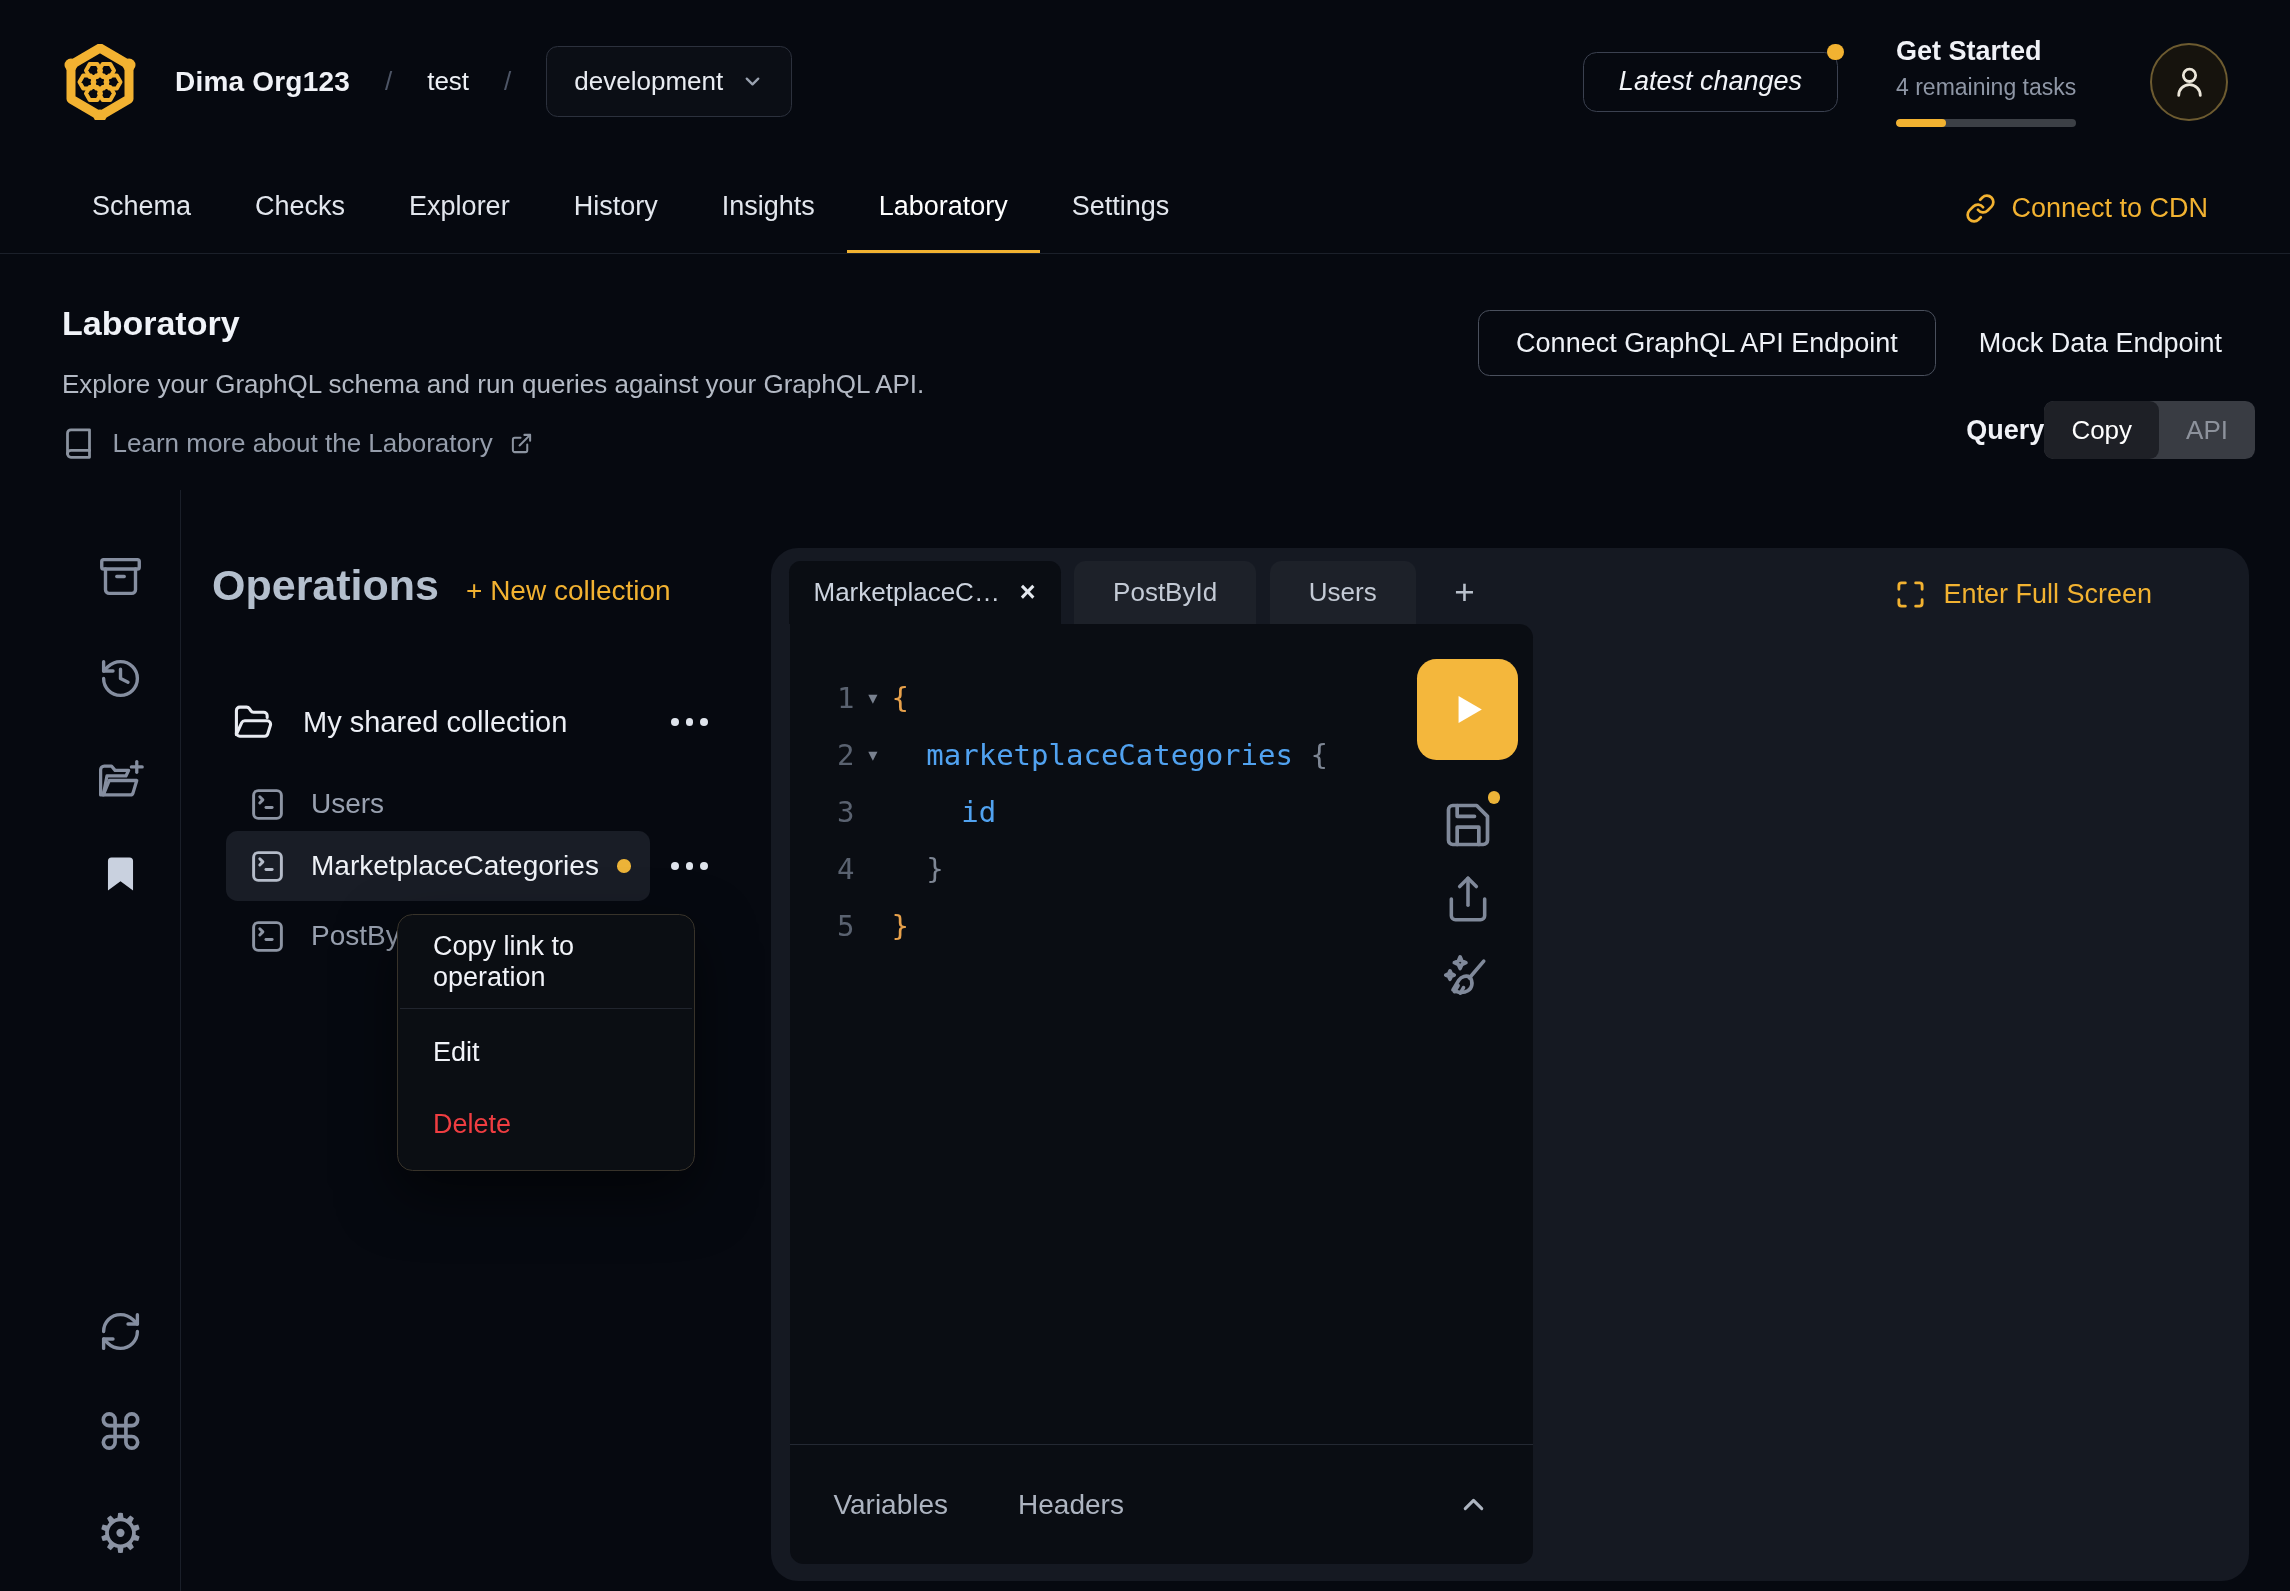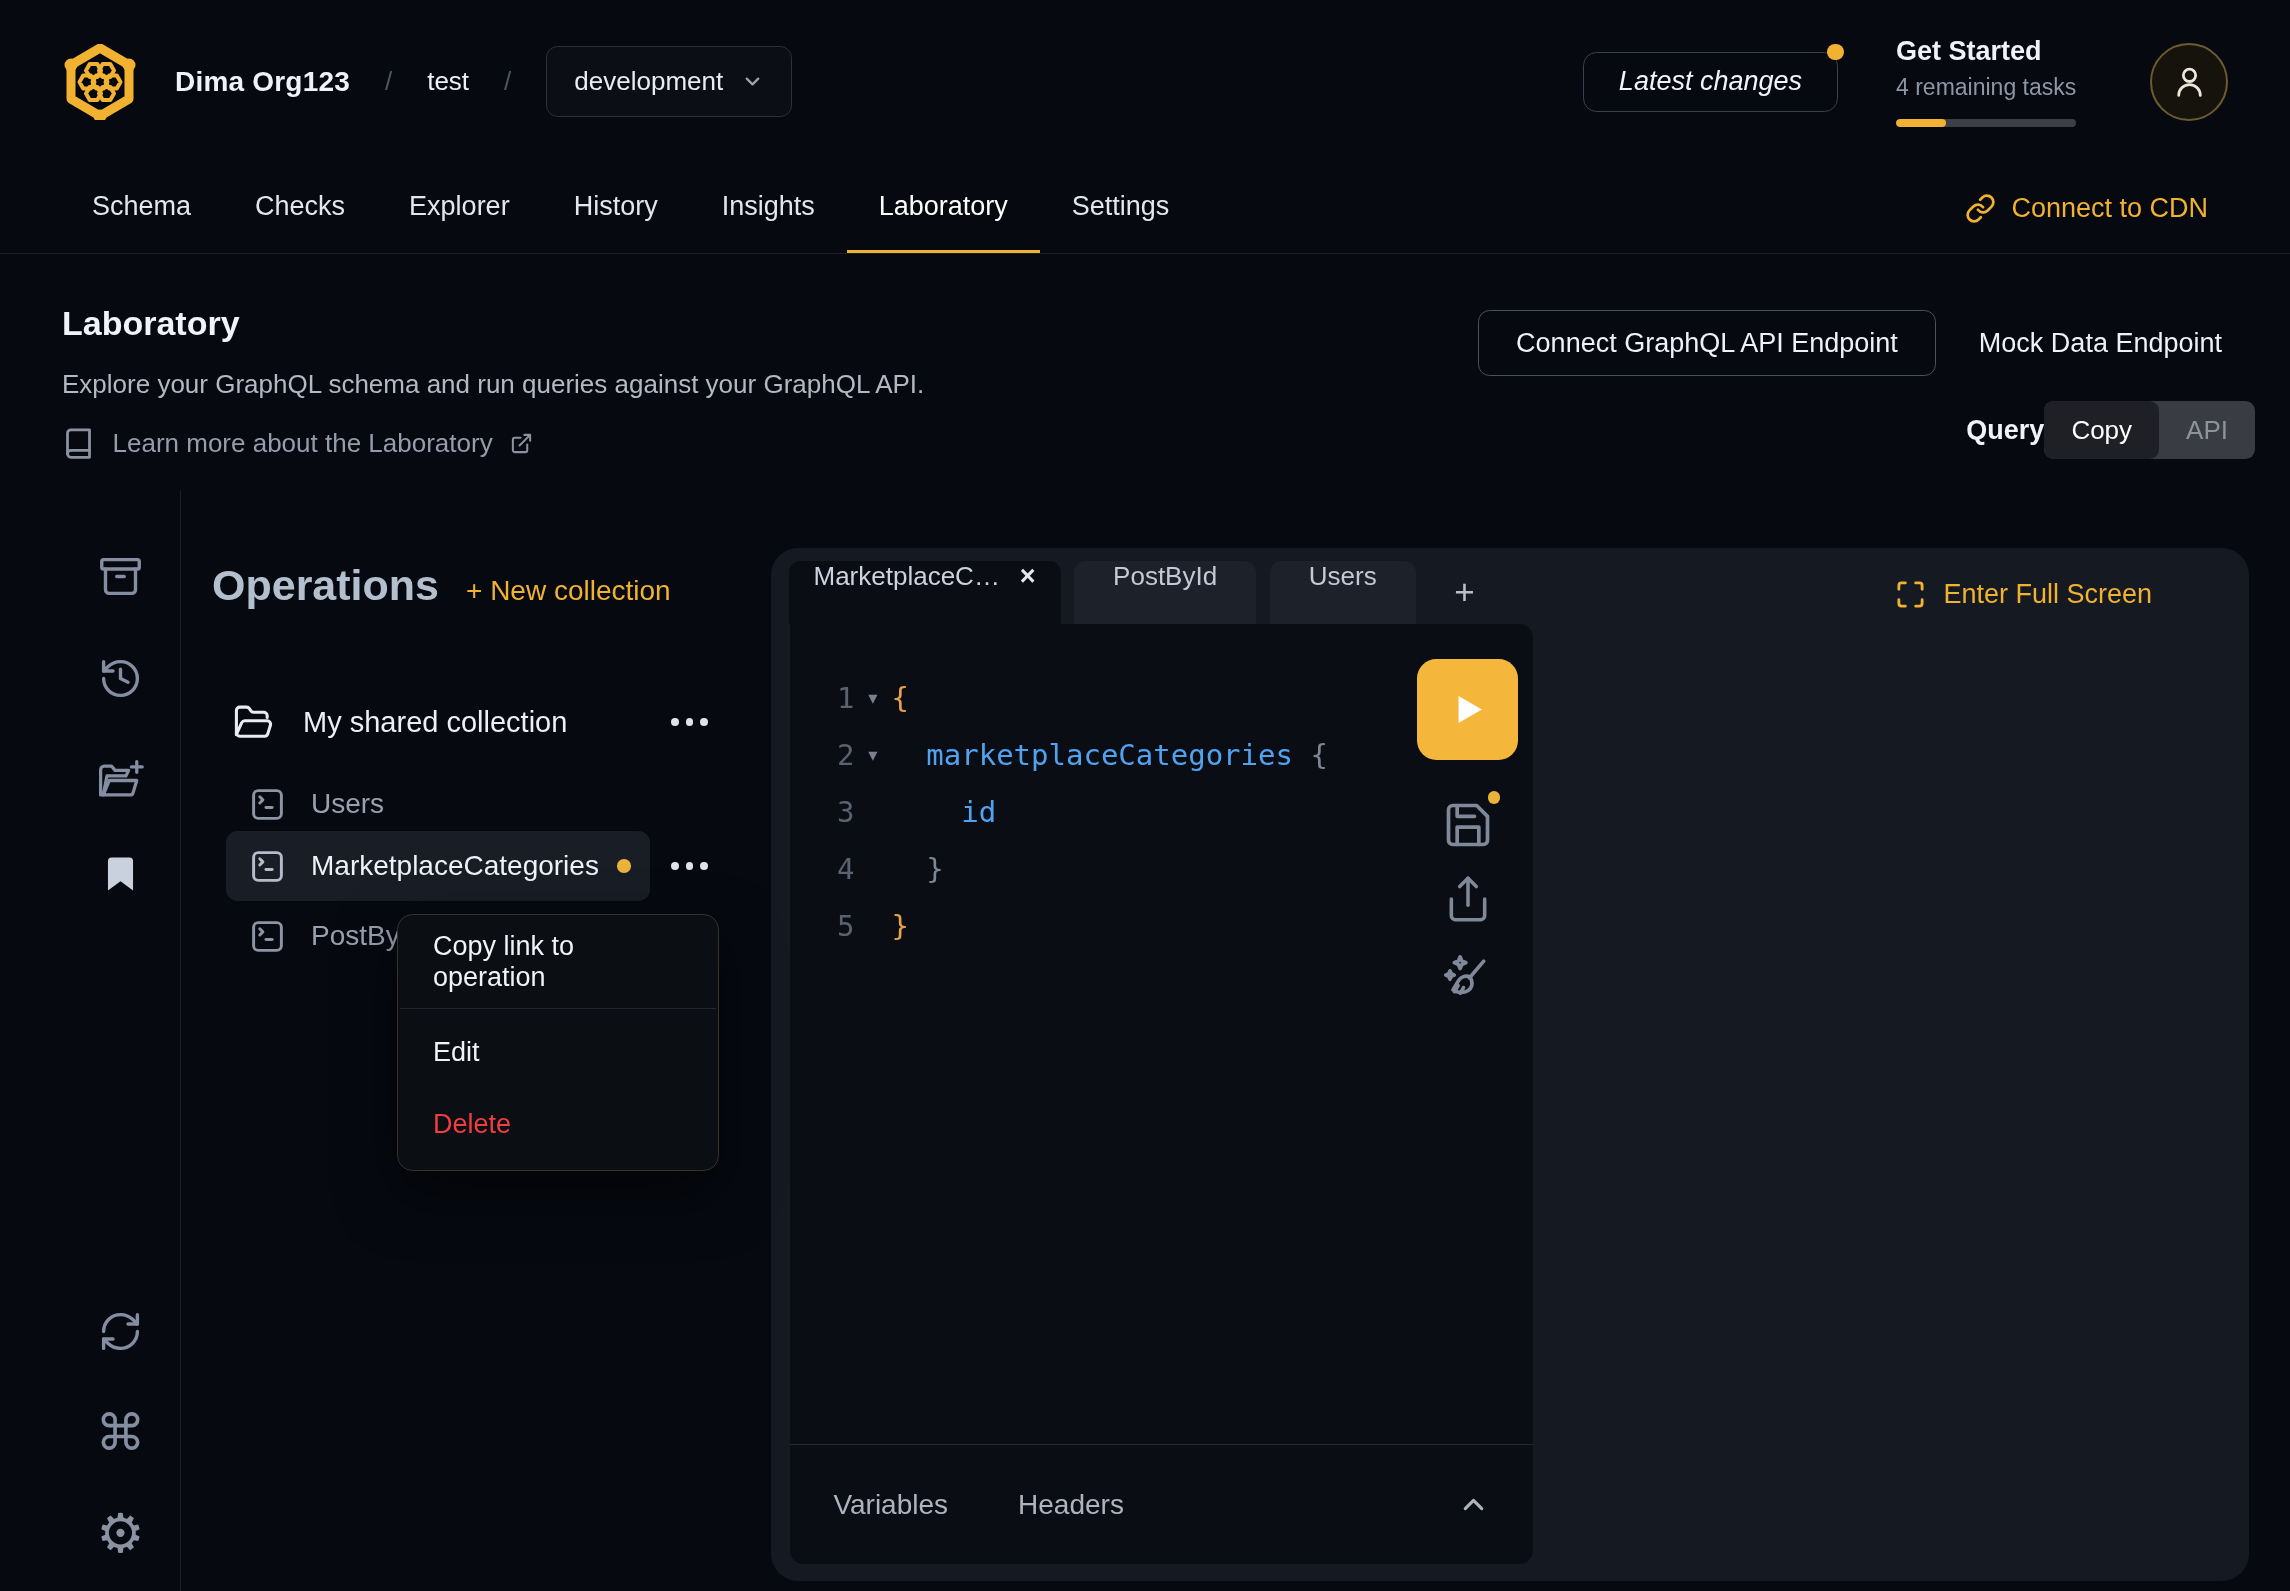--- a/index.html
+++ b/index.html
@@ -59,32 +59,32 @@
   .kebab i { width:7.8px; height:7.8px; border-radius:50%; background:#dfe4ec; }
   .kebab.coll { position:absolute; left:671px; top:718px; }
   .kebab.row { position:absolute; left:671px; top:862px; }
   .op-row { position:absolute; left:226px; width:424px; height:70px; display:flex; align-items:center; padding:0 19.4px 0 23px; border-radius:11.6px; cursor:pointer; }
   .op-row .op-label { margin-left:25px; font-size:28px; color:#99a1b0; }
   .op-row.selected { background:#191d26; }
   .op-row.selected .op-label { color:#eef1f6; }
   .unsaved-dot { margin-left:auto; width:13.6px; height:13.6px; border-radius:50%; background:#ecb338; }
 
   
-  .ctx-menu { position:absolute; left:397px; top:914px; width:322px; background:#0b0e13; border:1.9px solid #38332a; border-radius:15.5px; box-shadow:0 23px 58px rgba(0,0,0,.55); z-index:30; padding-bottom:9.7px; }
+  .ctx-menu { position:absolute; left:397px; top:914px; width:298px; background:#0b0e13; border:1.9px solid #38332a; border-radius:15.5px; box-shadow:0 23px 58px rgba(0,0,0,.55); z-index:30; padding-bottom:9.7px; }
   .ctx-item { display:flex; align-items:center; padding:0 35px; font-size:27px; color:#f1f3f8; cursor:pointer; }
   .ctx-item.first { height:93px; }
   .ctx-item.mid { height:72px; margin-top:7.8px; }
   .ctx-item.danger { height:72px; color:#ef3d41; }
   .ctx-divider { height:1px; background:#21252e; margin:0 1.9px; }
 
   
   .panel { position:absolute; left:771px; top:548px; width:1478px; height:1033px; background:#151922; border-radius:27px; }
   .fullscreen { position:absolute; top:31px; right:97px; display:flex; align-items:center; gap:17.5px; color:#f2b231; font-size:27px; cursor:pointer; z-index:5; }
   .tabs { position:absolute; top:12.6px; left:17.5px; display:flex; gap:13.6px; height:63px; }
-  .etab { display:flex; padding:0 39px; background:#1d2129; border-radius:11.6px 11.6px 0 0; font-size:26px; color:#c3cad5; cursor:pointer; }
+  .etab { display:flex; align-items:center; padding:0 39px; background:#1d2129; border-radius:11.6px 11.6px 0 0; font-size:26px; color:#c3cad5; cursor:pointer; }
   .etab.active { width:272px; padding:0 25px; background:#0a0d13; color:#ccd3de; justify-content:space-between; }
   .etab-close { font-size:27px; color:#e4e8ee; font-weight:700; margin-left:17.5px; cursor:pointer; }
   .etab-plus { display:flex; align-items:center; padding:0 25px; font-size:35px; color:#b9c0cb; cursor:pointer; }
   .pane { position:absolute; left:19.4px; top:76px; width:743px; height:940px; background:#0a0d13; border-radius:0 13.6px 13.6px 13.6px; }
   .code-area { position:absolute; top:45px; left:0; right:0; }
   .code-row { display:flex; align-items:center; height:57px; font-family:"DejaVu Sans Mono", monospace; font-size:29px; }
   .ln { width:64px; text-align:right; color:#5a6270; flex:0 0 auto; }
   .fold { width:37px; text-align:center; color:#79818f; font-size:18.4px; flex:0 0 auto; font-family:"Liberation Sans", sans-serif; }
   .code { white-space:pre; }
   .tok-o { color:#e8a14b; } 

